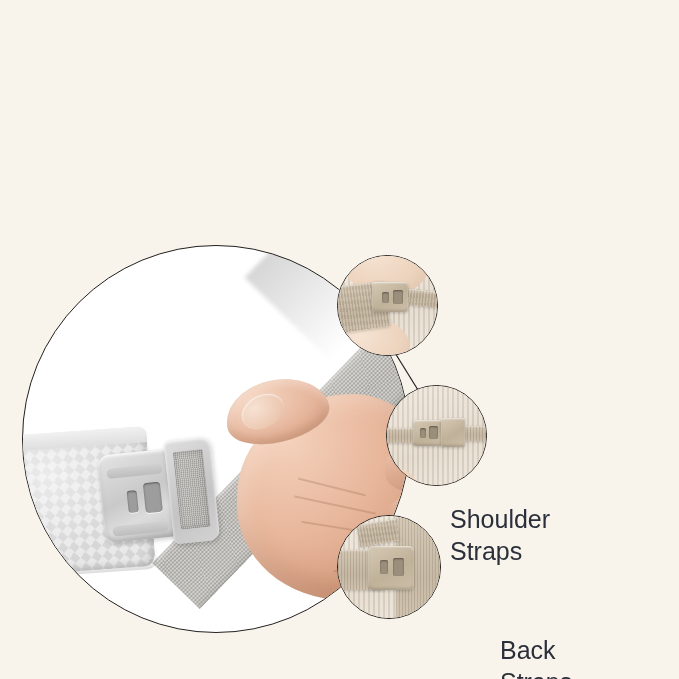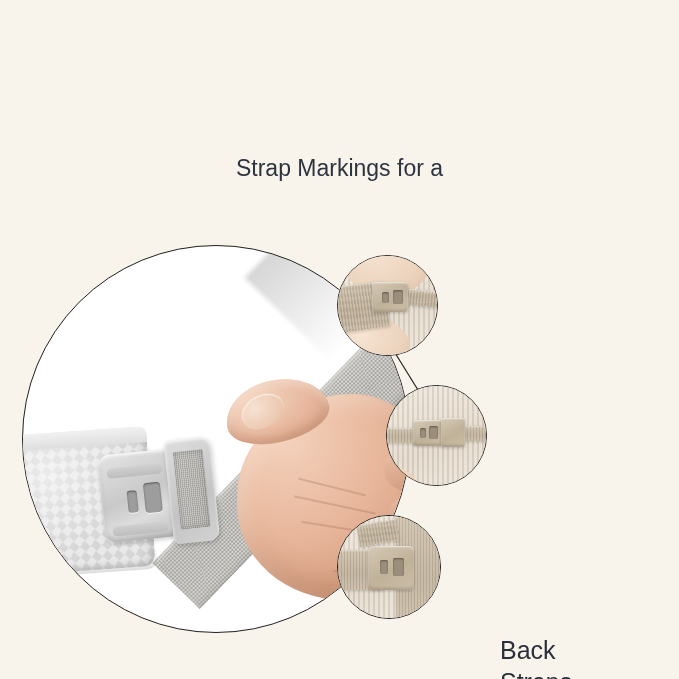--- a/index.html
+++ b/index.html
@@ -292,21 +292,20 @@
   .l-shoulder { left: 450px; top: 273px; }
   .l-back     { left: 500px; top: 404px; }
 </style>
 </head>
 <body>
 
 <div class="page">
 
 
   <div class="subhead">
-    <span>Strap Markings for a</span>
   </div>
 
   <div class="stage">
 
     <svg class="connectors" viewBox="0 0 679 420">
       <line x1="392" y1="118" x2="418" y2="160" stroke="#22201e" stroke-width="1.2"></line>
       <line x1="400" y1="252" x2="372" y2="292" stroke="#22201e" stroke-width="1.2"></line>
     </svg>
 
     <div class="hero-circle">
@@ -379,17 +378,19 @@
       <div class="ribbed">
         <div class="bweb" style="left:-6px;top:34px;width:52px;height:40px;border-radius:3px;"></div>
         <div class="bweb" style="left:58px;top:0px;width:50px;height:104px;border-radius:3px;opacity:.92;"></div>
         <div class="bbuckle" style="left:30px;top:30px;width:46px;height:44px;border-radius:5px;"></div>
         <div class="bslot" style="left:42px;top:44px;width:8px;height:14px;"></div>
         <div class="bslot" style="left:55px;top:42px;width:11px;height:18px;"></div>
         <div class="bweb" style="left:20px;top:6px;width:40px;height:22px;transform:rotate(-10deg);"></div>
       </div>
     </div>
 
+    <div class="label l-shoulder">Shoulder
+Straps</div>
     <div class="label l-back">Back
 Straps</div>
 
   </div>
 </div>
 
 </body></html>

